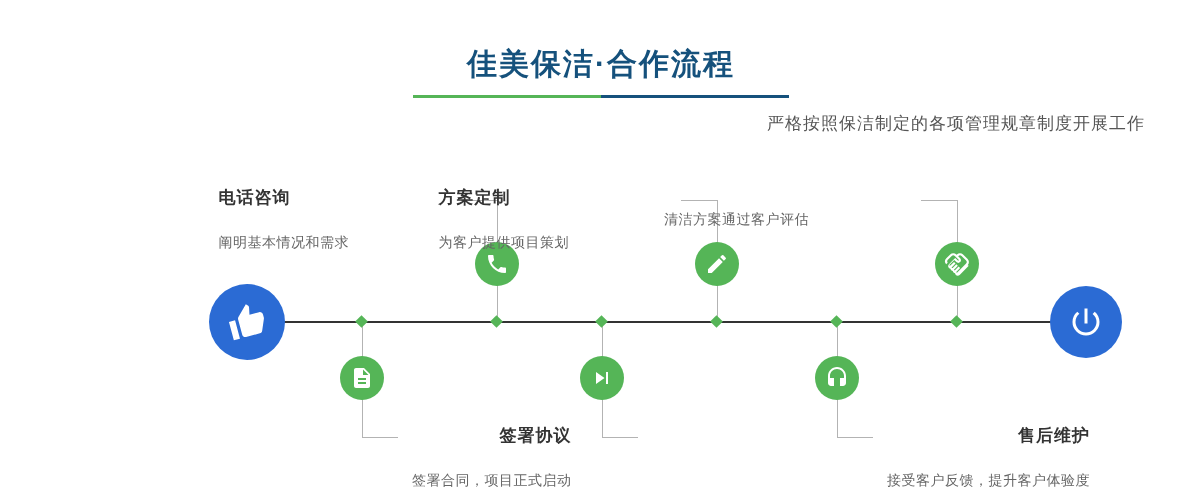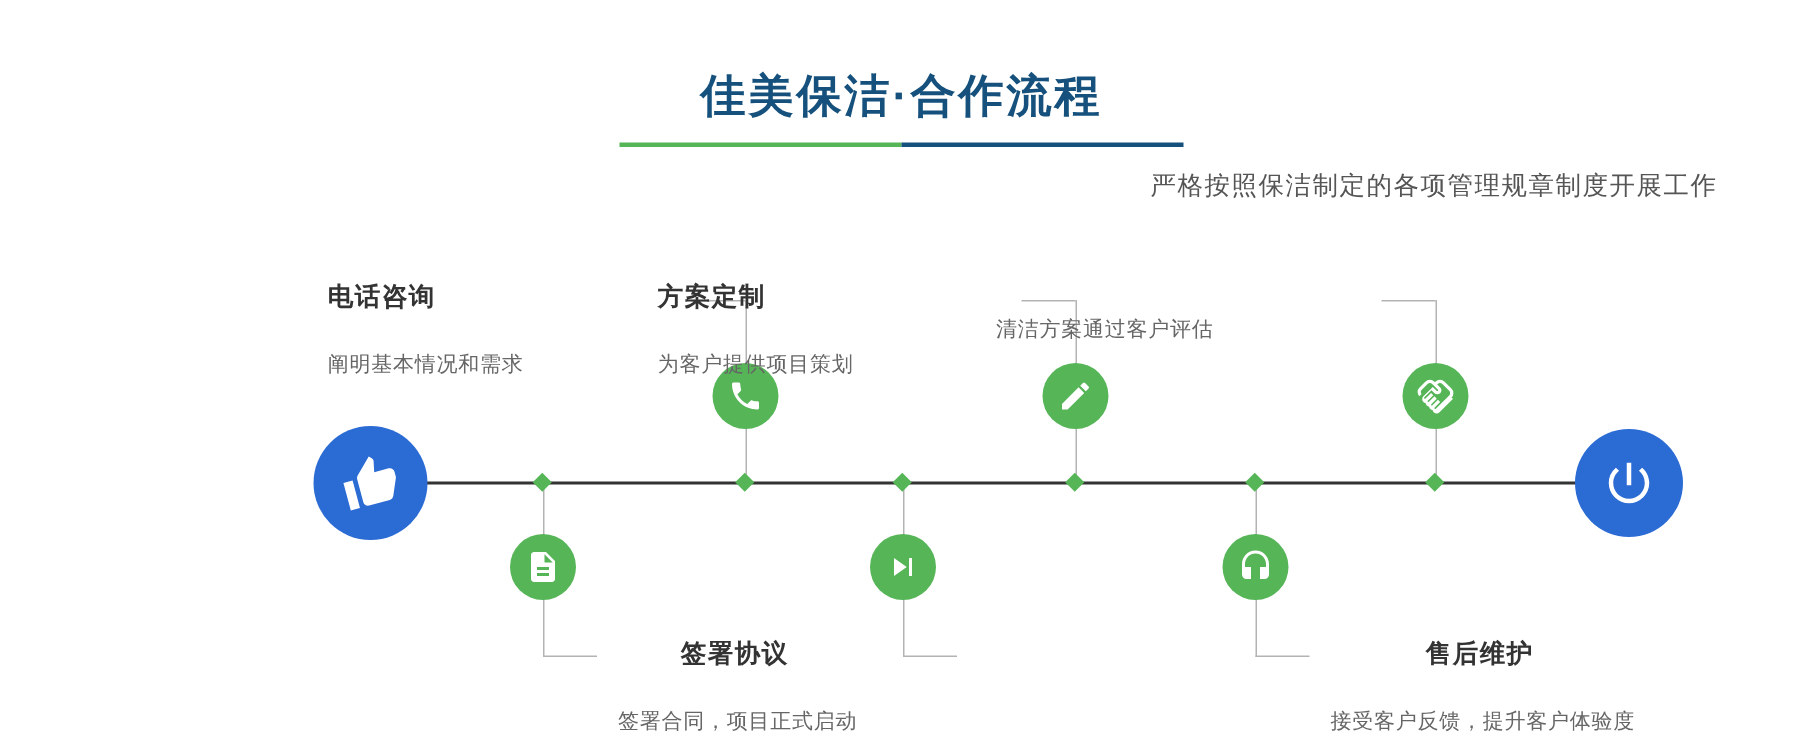--- a/index.html
+++ b/index.html
@@ -27,21 +27,21 @@
   .bcircle{position:absolute;border-radius:50%;background:#2b6bd4;
            display:flex;align-items:center;justify-content:center;}
   .bcircle.start{left:152px;top:284px;width:76px;height:76px;}
   .bcircle.end{left:993px;top:286px;width:72px;height:72px;}
 
   .step-label{position:absolute;white-space:nowrap;}
   .step-title{font-size:17px;font-weight:bold;color:#333;letter-spacing:1px;}
   .step-desc{font-size:14px;color:#666;margin-top:25px;letter-spacing:0.5px;font-family:Liberation Mono, monospace;}
   .top-label{text-align:left;}
   .top-label .step-title{padding-right:14px;}
-  .bottom-label{text-align:center;}
+  .bottom-label{text-align:right;}
   .bottom-label .step-desc{padding-left:4px;}
 </style>
 </head>
 <body>
 
 <div class="page">
 
   <div class="title">佳美保洁·合作流程</div>
   <div class="title-underline">
     <span class="seg-green"></span>

